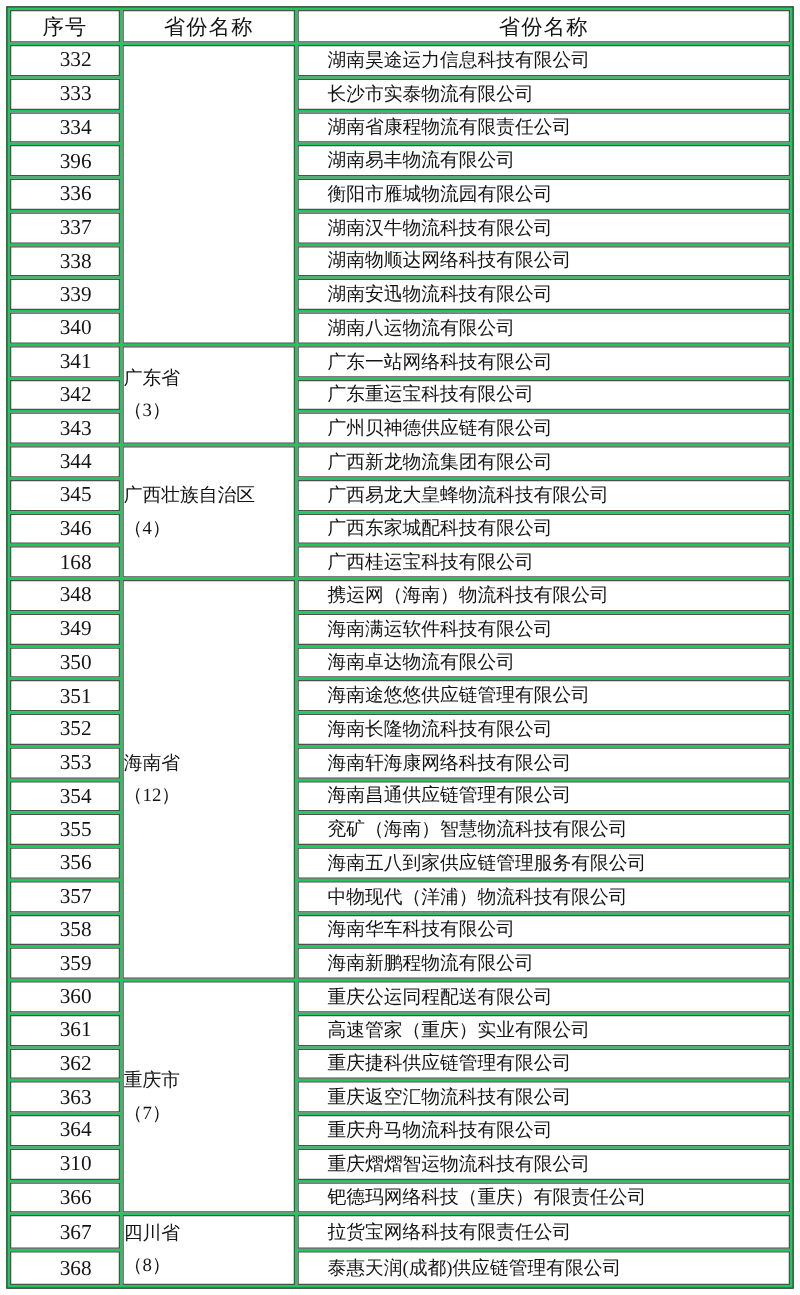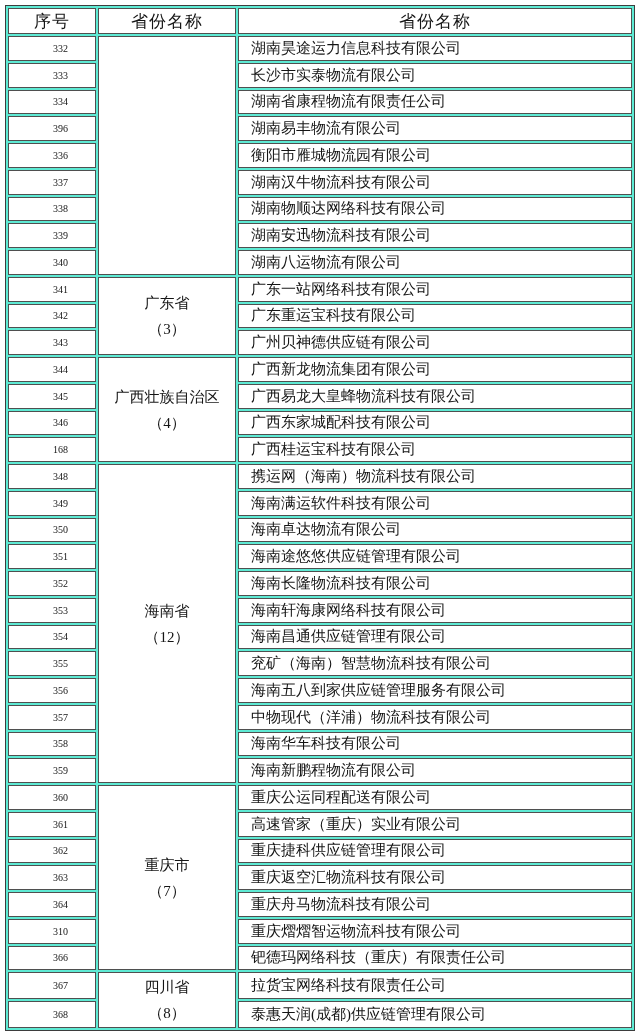--- a/index.html
+++ b/index.html
@@ -19,21 +19,21 @@
     height: 1036px;
     padding: 5px;
   }
   table.doc-table {
     width: 630px;
     height: 1026px;
     table-layout: fixed;
     border-collapse: separate;
     border-spacing: 2px;
     border: 1px solid #3d3d3d;
-    background: #5eead4;
+    background: #22c55e;
   }
   col.c-no   { width: 88px; }
   col.c-prov { width: 138px; }
   col.c-comp { width: auto; }
   th, td {
     border: 1px solid #4f4f4f;
     background: #ffffff;
     padding: 0;
     overflow: hidden;
     white-space: nowrap;
@@ -41,34 +41,33 @@
   th {
     height: 24px;
     font-weight: normal;
     font-size: 17px;
     text-align: center;
     letter-spacing: 1px;
   }
   td { height: 22px; }
   td.no {
     text-align: center;
-    font-size: 10px;
+    font-size: 17px;
     padding-left: 17px;
   }
   td.prov {
-    text-align: center;
     vertical-align: middle;
     font-size: 15px;
     line-height: 26px;
     white-space: normal;
   }
   td.comp {
     text-align: left;
     font-size: 15px;
-    padding-left: 12px;
+    padding-left: 23px;
   }
 </style>
 </head>
 <body>
 
 <div class="page">
   <table class="doc-table">
     <colgroup>
       <col class="c-no">
       <col class="c-prov">

